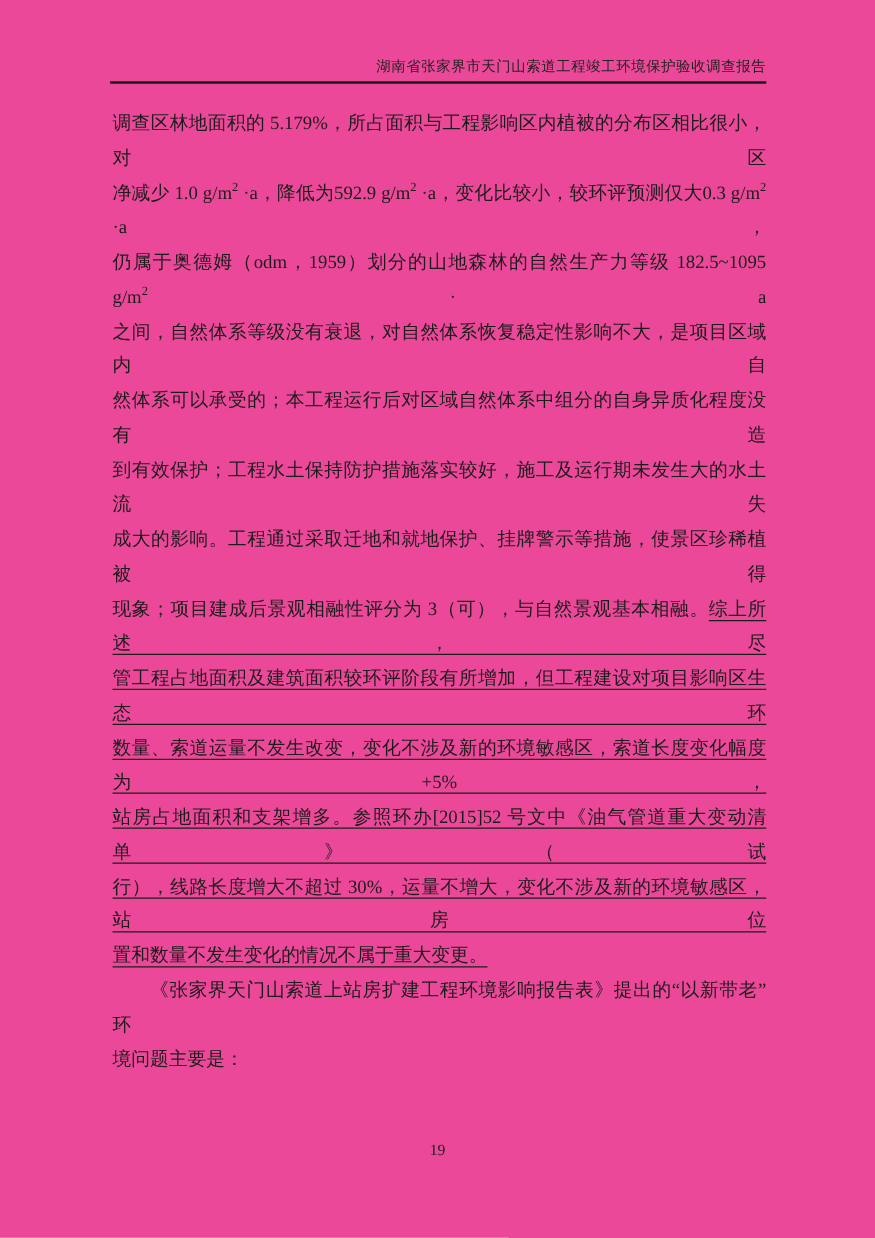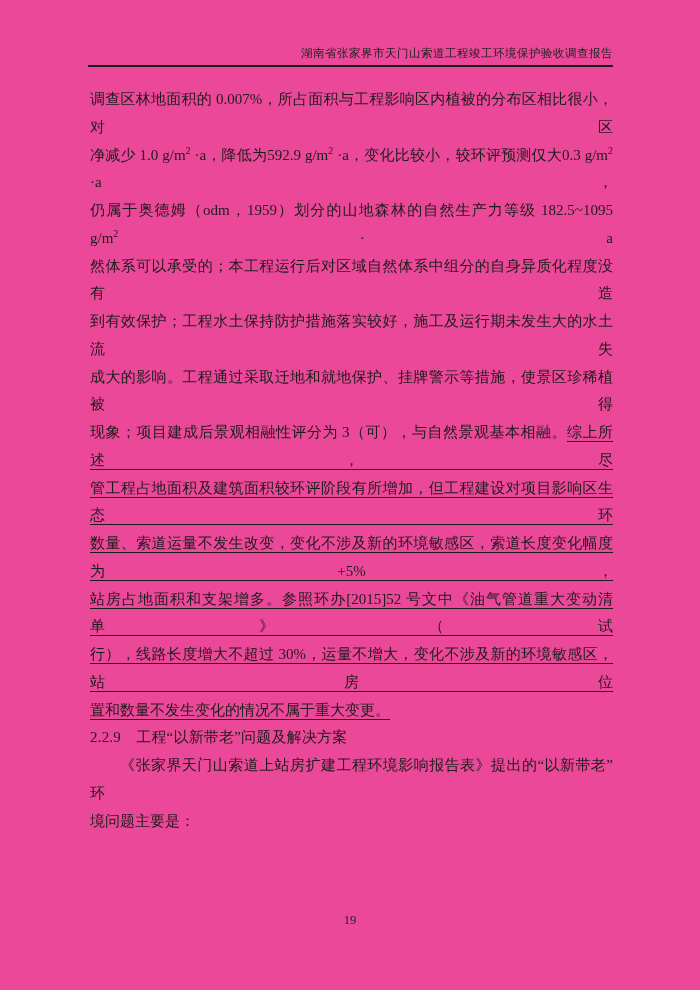--- a/index.html
+++ b/index.html
@@ -64,31 +64,31 @@
   }
 </style>
 </head>
 <body>
 
 <div class="page">
   <div class="header-title">湖南省张家界市天门山索道工程竣工环境保护验收调查报告</div>
   <div class="header-rule"></div>
 
   <div class="doc-body">
-      <div class="line fill"><span>调查区林地面积的 0.007%，所占面积与工程影响区内植被的分布区相比很小，对区</span></div>
+      <div class="line fill"><span>调查区林地面积的 5.179%，所占面积与工程影响区内植被的分布区相比很小，对区</span></div>
       <div class="line fill"><span>净减少 1.0 g/m</span><span class="sup">2</span><span> ·a，降低为592.9 g/m</span><span class="sup">2</span><span> ·a，变化比较小，较环评预测仅大0.3 g/m</span><span class="sup">2</span><span> ·a，</span></div>
       <div class="line fill"><span>仍属于奥德姆（odm，1959）划分的山地森林的自然生产力等级 182.5~1095 g/m</span><span class="sup">2</span><span> · a</span></div>
+      <div class="line fill"><span>之间，自然体系等级没有衰退，对自然体系恢复稳定性影响不大，是项目区域内自</span></div>
       <div class="line fill"><span>然体系可以承受的；本工程运行后对区域自然体系中组分的自身异质化程度没有造</span></div>
       <div class="line fill"><span>到有效保护；工程水土保持防护措施落实较好，施工及运行期未发生大的水土流失</span></div>
       <div class="line fill"><span>成大的影响。工程通过采取迁地和就地保护、挂牌警示等措施，使景区珍稀植被得</span></div>
       <div class="line fill"><span>现象；项目建成后景观相融性评分为 3（可），与自然景观基本相融。</span><span class="u">综上所述，尽</span></div>
       <div class="line fill"><span class="u">管工程占地面积及建筑面积较环评阶段有所增加，但工程建设对项目影响区生态环</span></div>
       <div class="line fill"><span class="u">数量、索道运量不发生改变，变化不涉及新的环境敏感区，索道长度变化幅度为+5%，</span></div>
       <div class="line fill"><span class="u">站房占地面积和支架增多。参照环办[2015]52 号文中《油气管道重大变动清单》（试</span></div>
       <div class="line fill"><span class="u">行），线路长度增大不超过 30%，运量不增大，变化不涉及新的环境敏感区，站房位</span></div>
       <div class="line end"><span class="u">置和数量不发生变化的情况不属于重大变更。</span></div>
-      <div class="line end heading"><span>2.2.9　工程“以新带老”问题及解决方案</span></div>
       <div class="line fill indent"><span>《张家界天门山索道上站房扩建工程环境影响报告表》提出的“以新带老”　环</span></div>
       <div class="line end"><span>境问题主要是：</span></div>
     </div>
 
   <div class="page-number">19</div>
 </div>
 
 </body></html>

